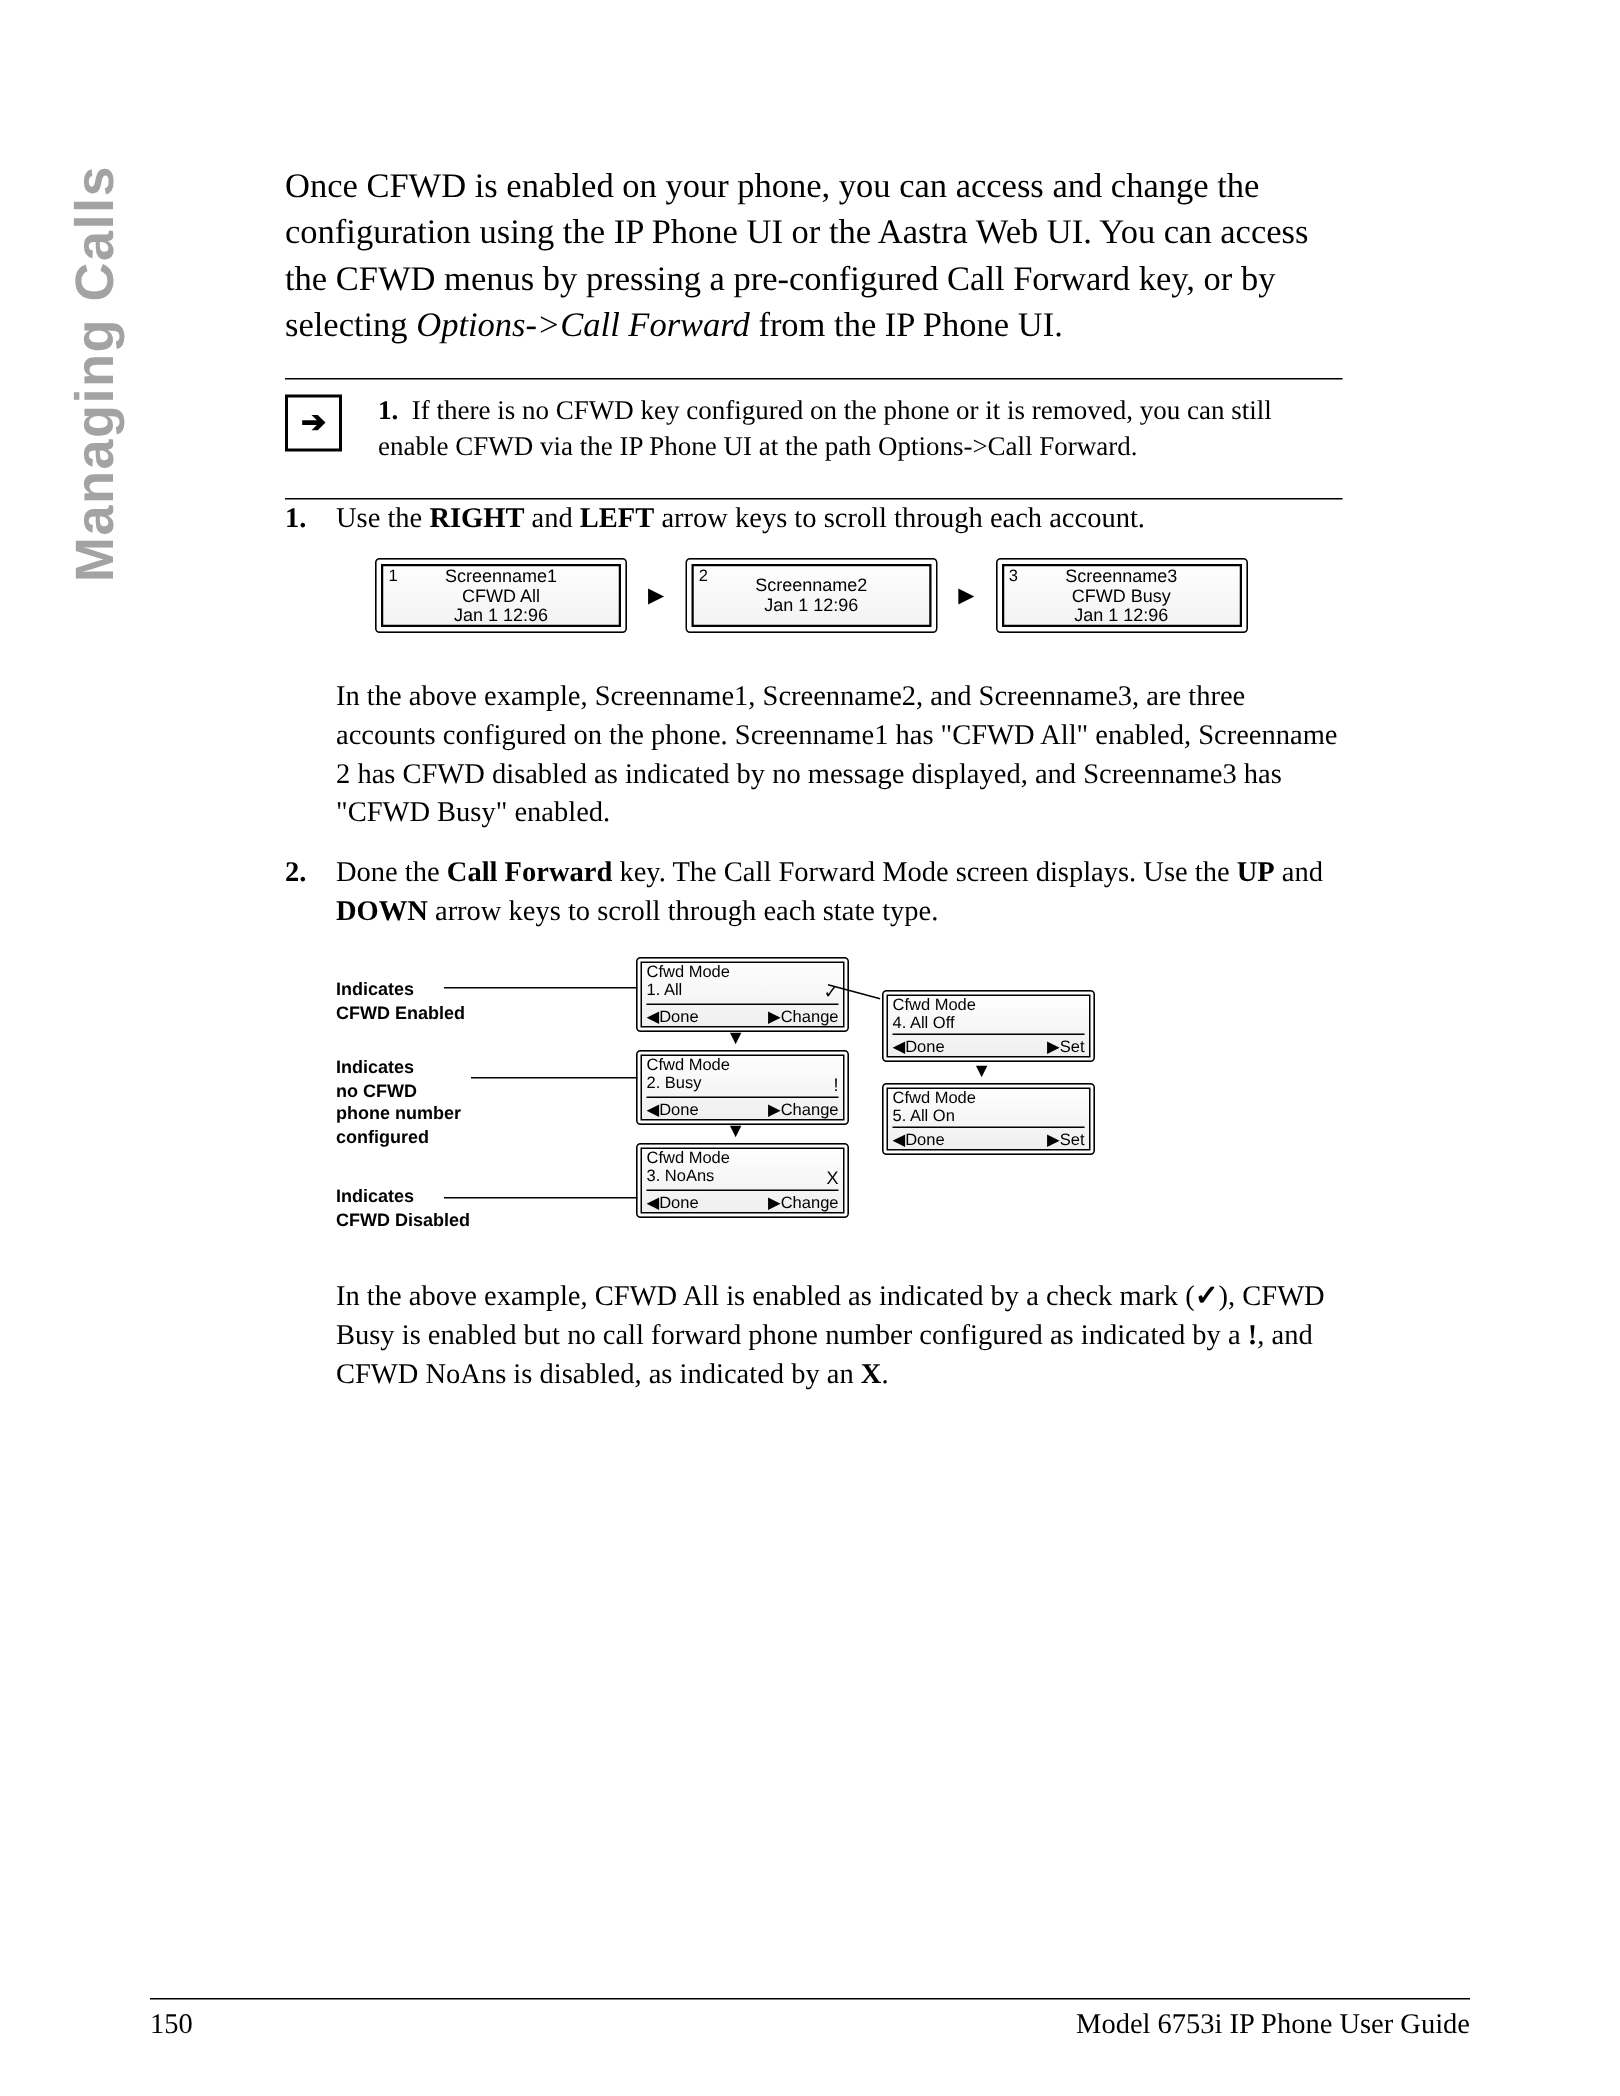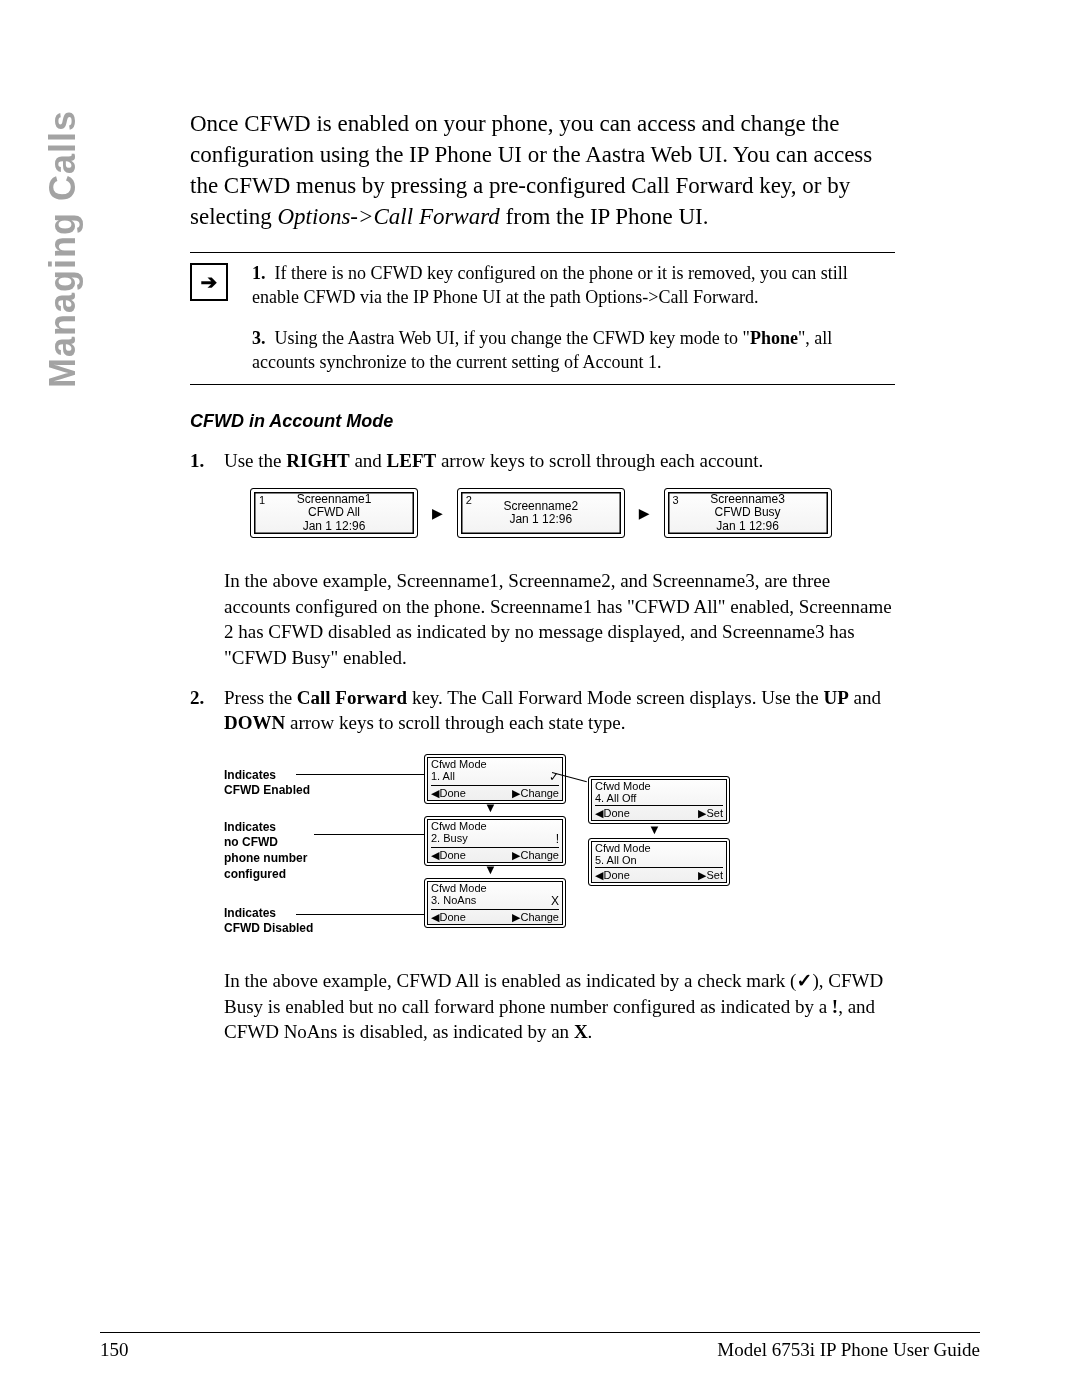--- a/index.html
+++ b/index.html
@@ -241,26 +241,24 @@
     </p>
 
 
     <hr class="notes-rule">
     <div class="notes-block">
       <div class="note-icon">
         <span class="arrow">➔</span>
       </div>
       <div class="notes-body">
         <p><span class="bold">1.</span>&nbsp;&nbsp;<span>If there is no CFWD key configured on the phone or it is removed, you can still enable CFWD via the IP Phone UI at the path Options-&gt;Call Forward.</span></p>
-        <p style="margin-bottom:4px"><span class="bold">3.</span>&nbsp;&nbsp;<span>Using the Aastra Web UI, if you change the CFWD key mode to "</span><span class="bold">Phone</span><span>", all accounts synchronize to the current setting of Account 1.</span></p>
       </div>
     </div>
     <hr class="notes-rule">
 
-    <h4 class="subsection">CFWD in Account Mode</h4>
 
     <ol class="steps">
       <li>
         <span>Use the </span><span class="bold">RIGHT</span><span> and </span><span class="bold">LEFT</span><span> arrow keys to scroll through each account.</span>
       </li>
     </ol>
 
     <div class="screens-row">
       <div class="screen">
         <span class="num">1</span>
@@ -281,21 +279,21 @@
         <div class="l1">Screenname3</div>
         <div class="l2">CFWD Busy</div>
         <div class="l3">Jan 1 12:96</div>
       </div>
     </div>
 
     <div class="indent-block">In the above example, Screenname1, Screenname2, and Screenname3, are three accounts configured on the phone. Screenname1 has "CFWD All" enabled, Screenname 2 has CFWD disabled as indicated by no message displayed, and Screenname3 has "CFWD Busy" enabled.</div>
 
     <ol class="steps" start="2" style="counter-reset: step 1;">
       <li>
-        <span>Press the </span><span class="bold">Call Forward</span><span> key. The Call Forward Mode screen displays. Use the </span><span class="bold">UP</span><span> and </span><span class="bold">DOWN</span><span> arrow keys to scroll through each state type.</span>
+        <span>Done the </span><span class="bold">Call Forward</span><span> key. The Call Forward Mode screen displays. Use the </span><span class="bold">UP</span><span> and </span><span class="bold">DOWN</span><span> arrow keys to scroll through each state type.</span>
       </li>
     </ol>
 
     <div class="diagram">
 
       <div class="diag-label" style="left:0; top:14px; white-space:pre-line;">Indicates
 CFWD Enabled</div>
       <div class="diag-label" style="left:0; top:66px; white-space:pre-line;">Indicates
 no CFWD
 phone number

